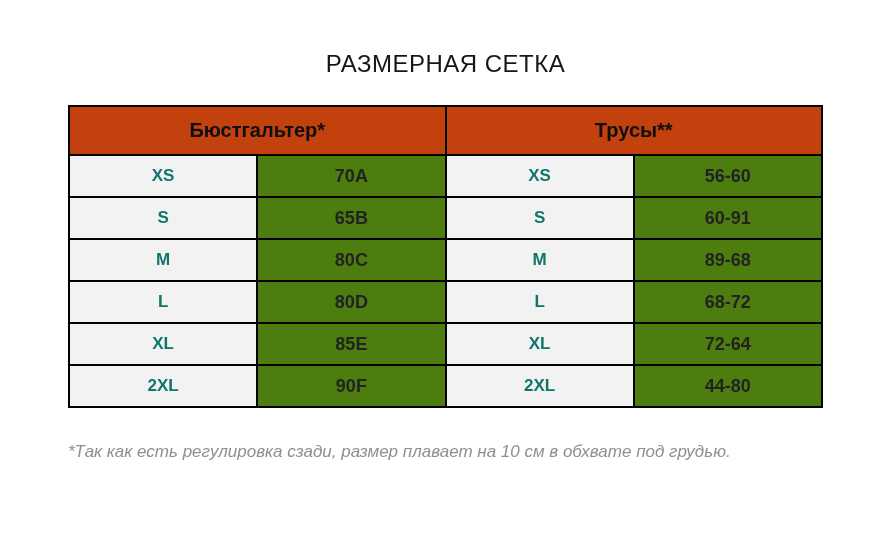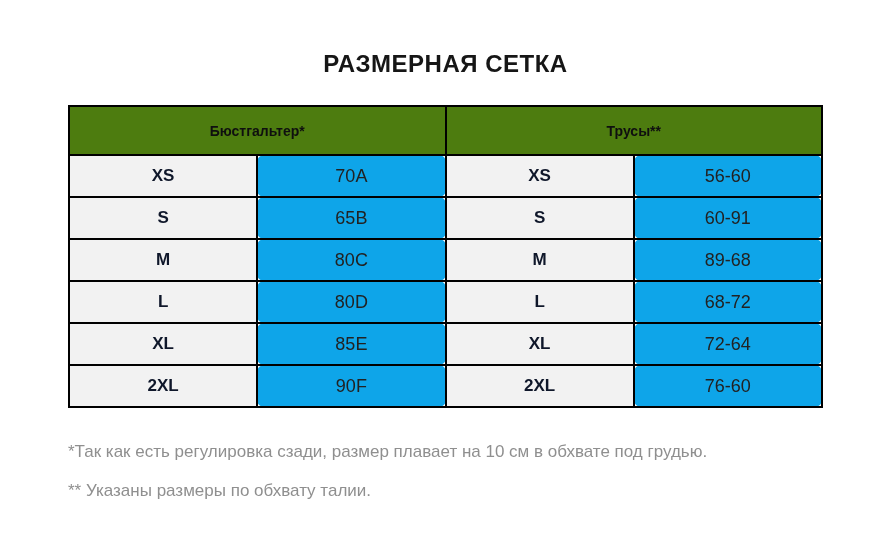--- a/index.html
+++ b/index.html
@@ -17,66 +17,66 @@
   .page {
     width: 891px;
     height: 534px;
     position: relative;
   }
   .title {
     margin: 0;
     padding-top: 50px;
     text-align: center;
     font-size: 24px;
-    font-weight: 700;
+    font-weight: 400;
     letter-spacing: 0.5px;
     color: #161616;
   }
   .size-table {
     border-collapse: collapse;
     table-layout: fixed;
     width: 755px;
     margin: 27px auto 0 auto;
   }
   .size-table col { width: 25%; }
   .size-table th,
   .size-table td {
     border: 2px solid #000000;
     text-align: center;
     vertical-align: middle;
     padding: 0;
   }
   .size-table th {
-    background: #4d7c0f;
+    background: #c2410c;
     height: 47px;
-    font-size: 14px;
+    font-size: 20px;
     font-weight: 700;
     color: #0f0f0f;
   }
   .size-table td {
     height: 40px;
     font-size: 18px;
   }
   td.size-label {
     background: #f2f2f2;
     font-weight: 700;
     font-size: 17px;
-    color: #0f172a;
+    color: #0f766e;
   }
   td.size-value {
-    background: #0ea5e9;
-    font-weight: 400;
+    background: #4d7c0f;
+    font-weight: 700;
     color: #222222;
-    border-radius: 7px;
   }
   .footnotes {
     margin: 30px 0 0 68px;
   }
   .footnote {
     margin: 12px 0 8px 0;
+    font-style: italic;
     font-size: 17px;
     line-height: 1.6;
     color: #8f8f8f;
   }
 </style>
 </head>
 <body>
 
 <div class="page">
 
@@ -123,23 +123,22 @@
       <tr>
         <td class="size-label">XL</td>
         <td class="size-value">85E</td>
         <td class="size-label">XL</td>
         <td class="size-value">72-64</td>
       </tr>
       <tr>
         <td class="size-label">2XL</td>
         <td class="size-value">90F</td>
         <td class="size-label">2XL</td>
-        <td class="size-value">76-60</td>
+        <td class="size-value">44-80</td>
       </tr>
     </tbody>
   </table>
 
   <div class="footnotes">
     <p class="footnote">*Так как есть регулировка сзади, размер плавает на 10 см в обхвате под грудью.</p>
-    <p class="footnote">** Указаны размеры по обхвату талии.</p>
   </div>
 
 </div>
 
 </body></html>

